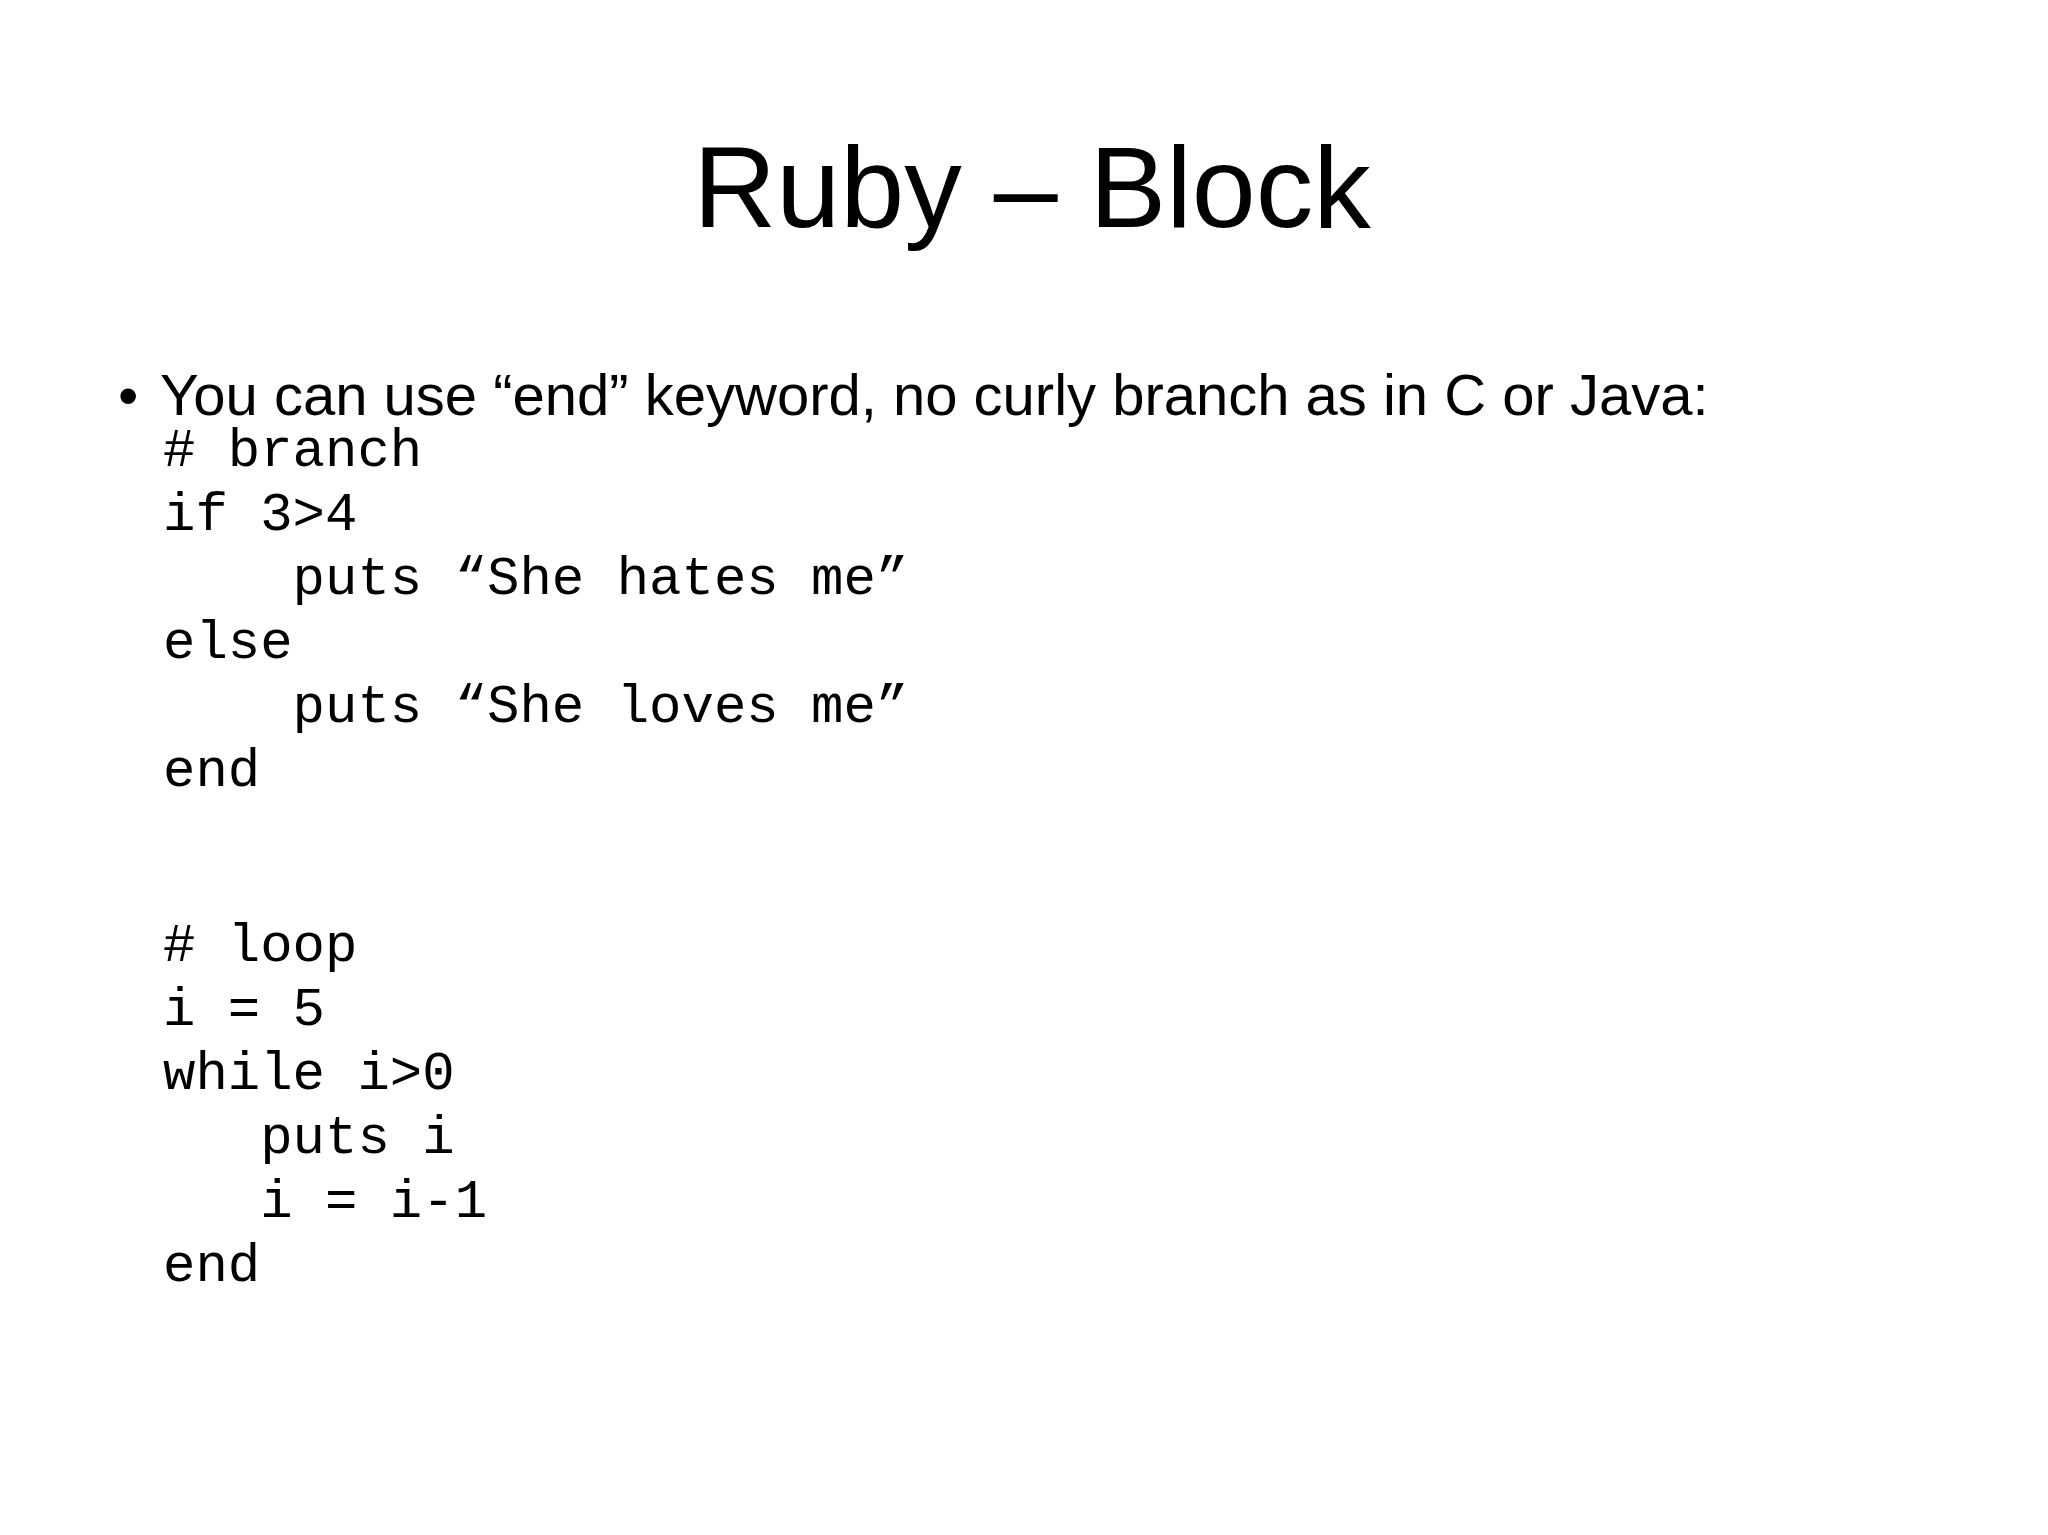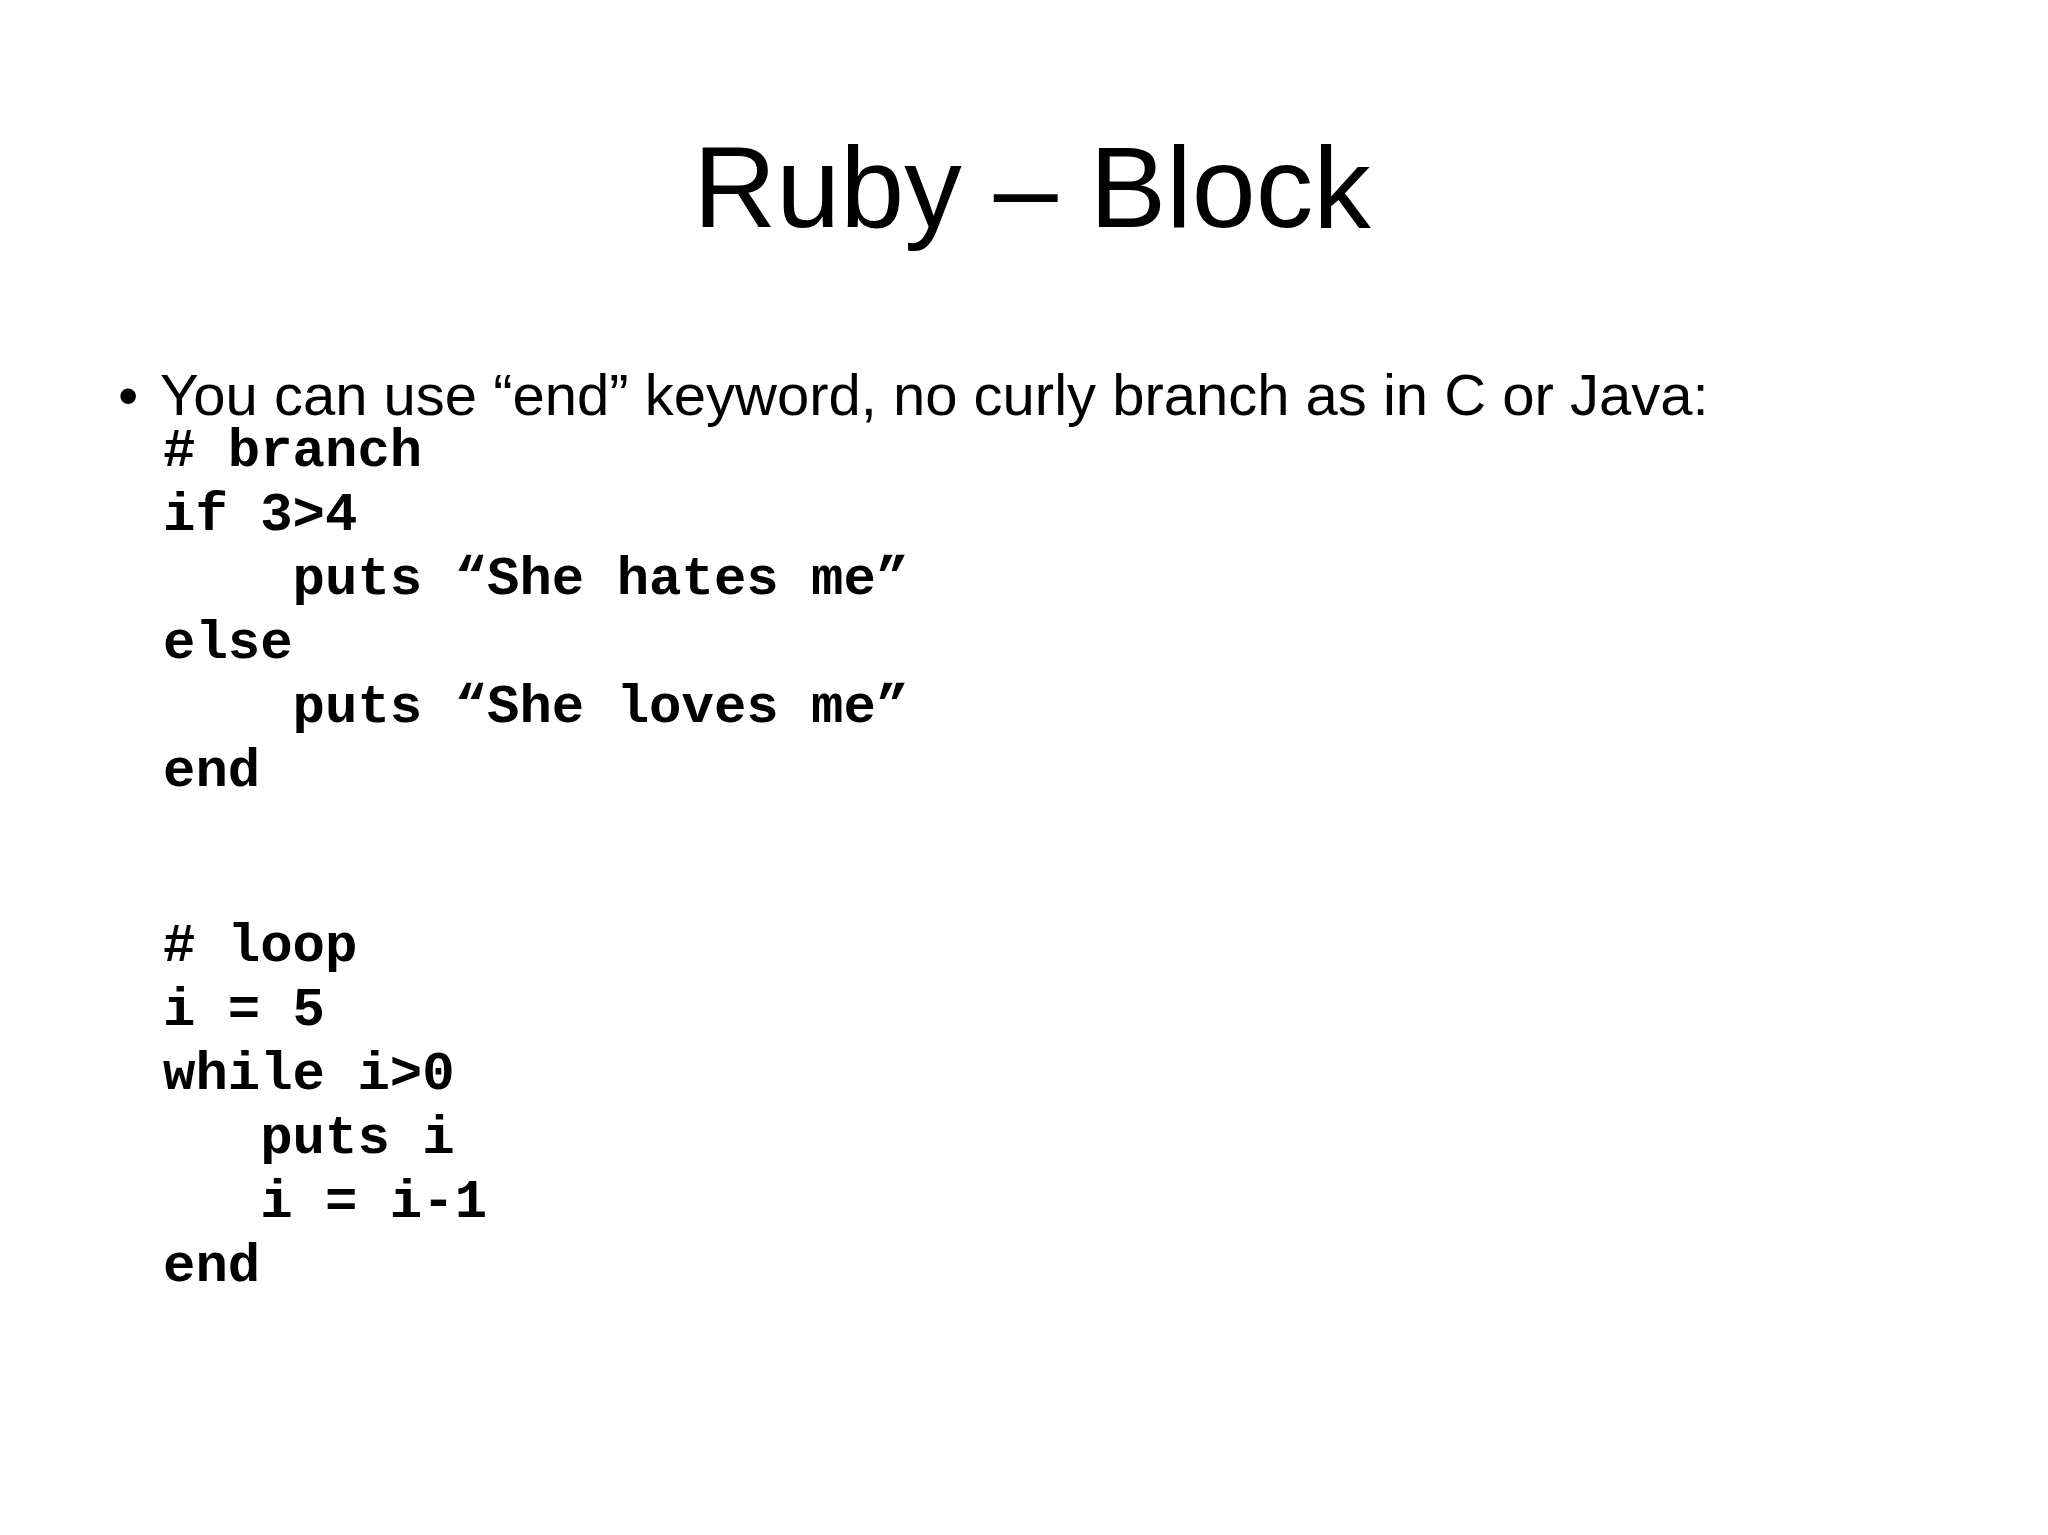--- a/index.html
+++ b/index.html
@@ -42,21 +42,21 @@
   .bullet-marker {
     display: inline-block;
     width: 42px;
     flex: 0 0 42px;
   }
   .code-block {
     position: absolute;
     left: 163px;
     margin: 0;
     font-family: "Liberation Mono", monospace;
-    font-weight: 700;
+    font-weight: 400;
     font-size: 54px;
     line-height: 64px;
     white-space: pre;
     letter-spacing: 0;
   }
   .code-branch { top: 420px; }
   .code-loop   { top: 892px; margin-top: 23px; }
 </style>
 </head>
 <body>

